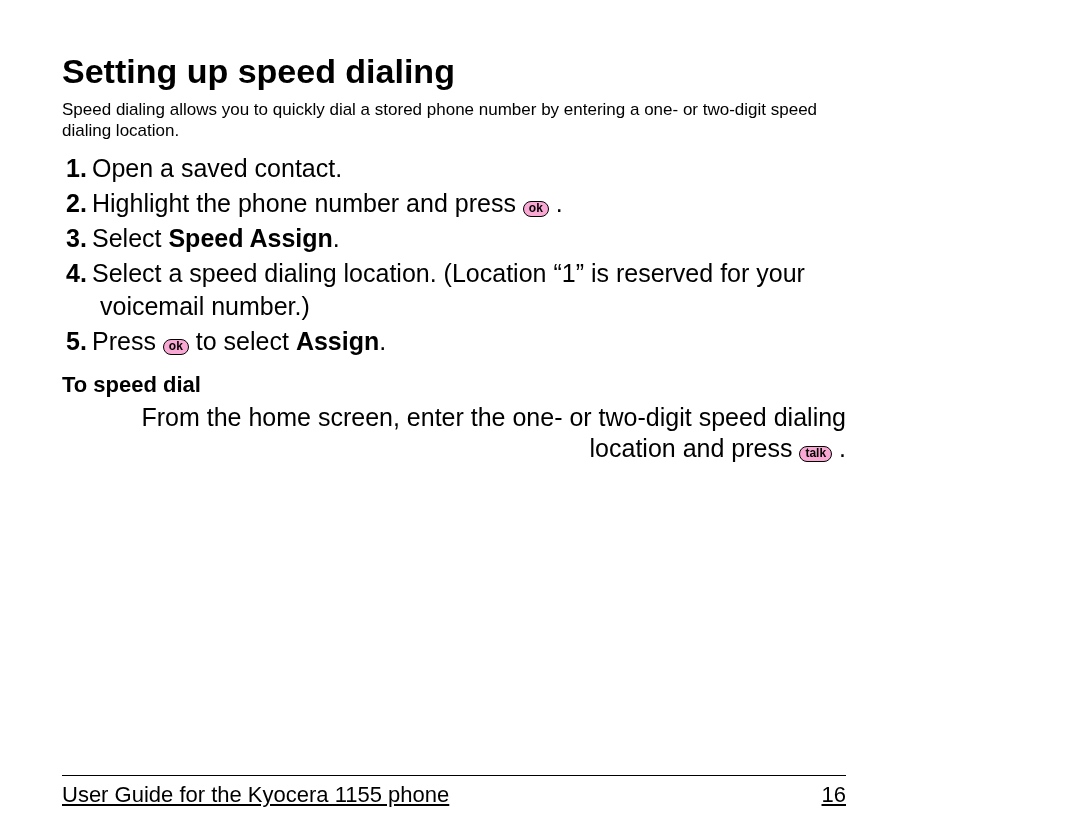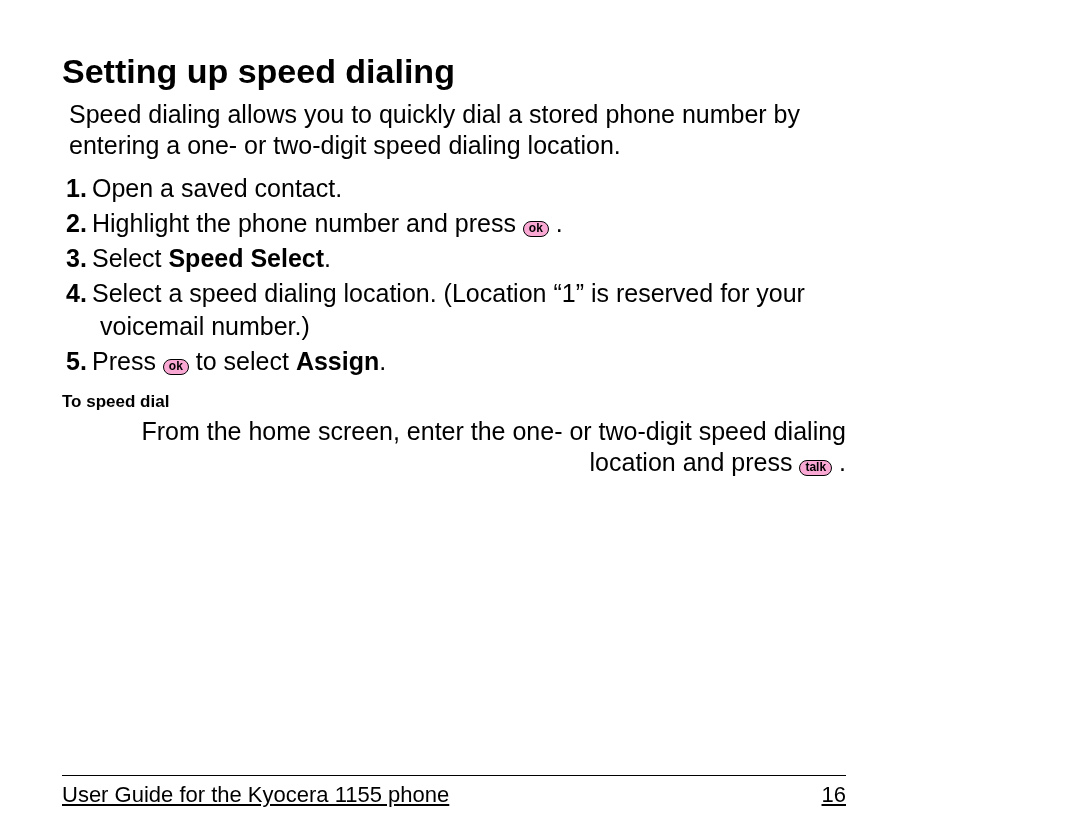--- a/index.html
+++ b/index.html
@@ -1,44 +1,44 @@
 <!DOCTYPE html>
 <html><head>
   <meta charset="utf-8">
   <style>
     * { margin: 0; padding: 0; box-sizing: border-box; }
     html, body { width: 1080px; height: 834px; background: #fff; font-family: Arial, Helvetica, sans-serif; color: #000; }
     .page { position: relative; width: 908px; height: 834px; padding: 52px 62px 0 62px; }
     h1 { font-size: 34px; font-weight: 700; letter-spacing: 0; margin-bottom: 8px; font-family: Arial, Helvetica, sans-serif; }
-    p.intro { font-size: 25px; line-height: 1.25; margin-bottom: 10px; margin-left: 7px; }
+    p.intro { font-size: 17px; line-height: 1.25; margin-bottom: 10px; }
     ol { list-style: none; padding-left: 30px; font-size: 25px; line-height: 1.32; }
     ol li { padding-left: 8px; margin-bottom: 2px; }
     ol li .num { font-weight: 700; display: inline-block; width: 26px; margin-left: -34px; text-align: left; }
     .sbold { font-weight: 700; font-family: Arial, Helvetica, sans-serif; }
-    h2 { font-size: 17px; font-weight: 700; margin-top: 14px; margin-bottom: 4px; }
+    h2 { font-size: 22px; font-weight: 700; margin-top: 14px; margin-bottom: 4px; }
     p.body { font-size: 25px; line-height: 1.25; text-align: right; }
     .key { display: inline-block; vertical-align: -2px; border: 1.3px solid #000; border-radius: 12px; padding: 0 5px 1px 5px; font-size: 12px; font-weight: 700; line-height: 13px; font-family: Arial, Helvetica, sans-serif; background: #f9a8d4; position: relative; top: -2px; }
     .footer { position: absolute; left: 62px; right: 62px; bottom: 26px; border-top: 1.5px solid #000; padding-top: 6px; font-size: 22px; display: flex; justify-content: space-between; text-decoration: underline; }
   </style>
 </head>
 <body>
 
 <div class="page">
   <h1>Setting up speed dialing</h1>
   <p class="intro">Speed dialing allows you to quickly dial a stored phone number by entering a one- or two-digit speed dialing location.</p>
 
   <ol>
     <li>
       <span class="num">1.</span><span>Open a saved contact.</span>
     </li>
     <li>
       <span class="num">2.</span><span>Highlight the phone number and press </span><span class="key">ok</span><span>&nbsp;</span><span>.</span>
     </li>
     <li>
-      <span class="num">3.</span><span>Select </span><span class="sbold">Speed Select</span><span>.</span>
+      <span class="num">3.</span><span>Select </span><span class="sbold">Speed Assign</span><span>.</span>
     </li>
     <li>
       <span class="num">4.</span><span>Select a speed dialing location. (Location “1” is reserved for your voicemail number.)</span>
     </li>
     <li>
       <span class="num">5.</span><span>Press </span><span class="key">ok</span><span> to select </span><span class="sbold">Assign</span><span>.</span>
     </li>
   </ol>
 
   <h2>To speed dial</h2>

